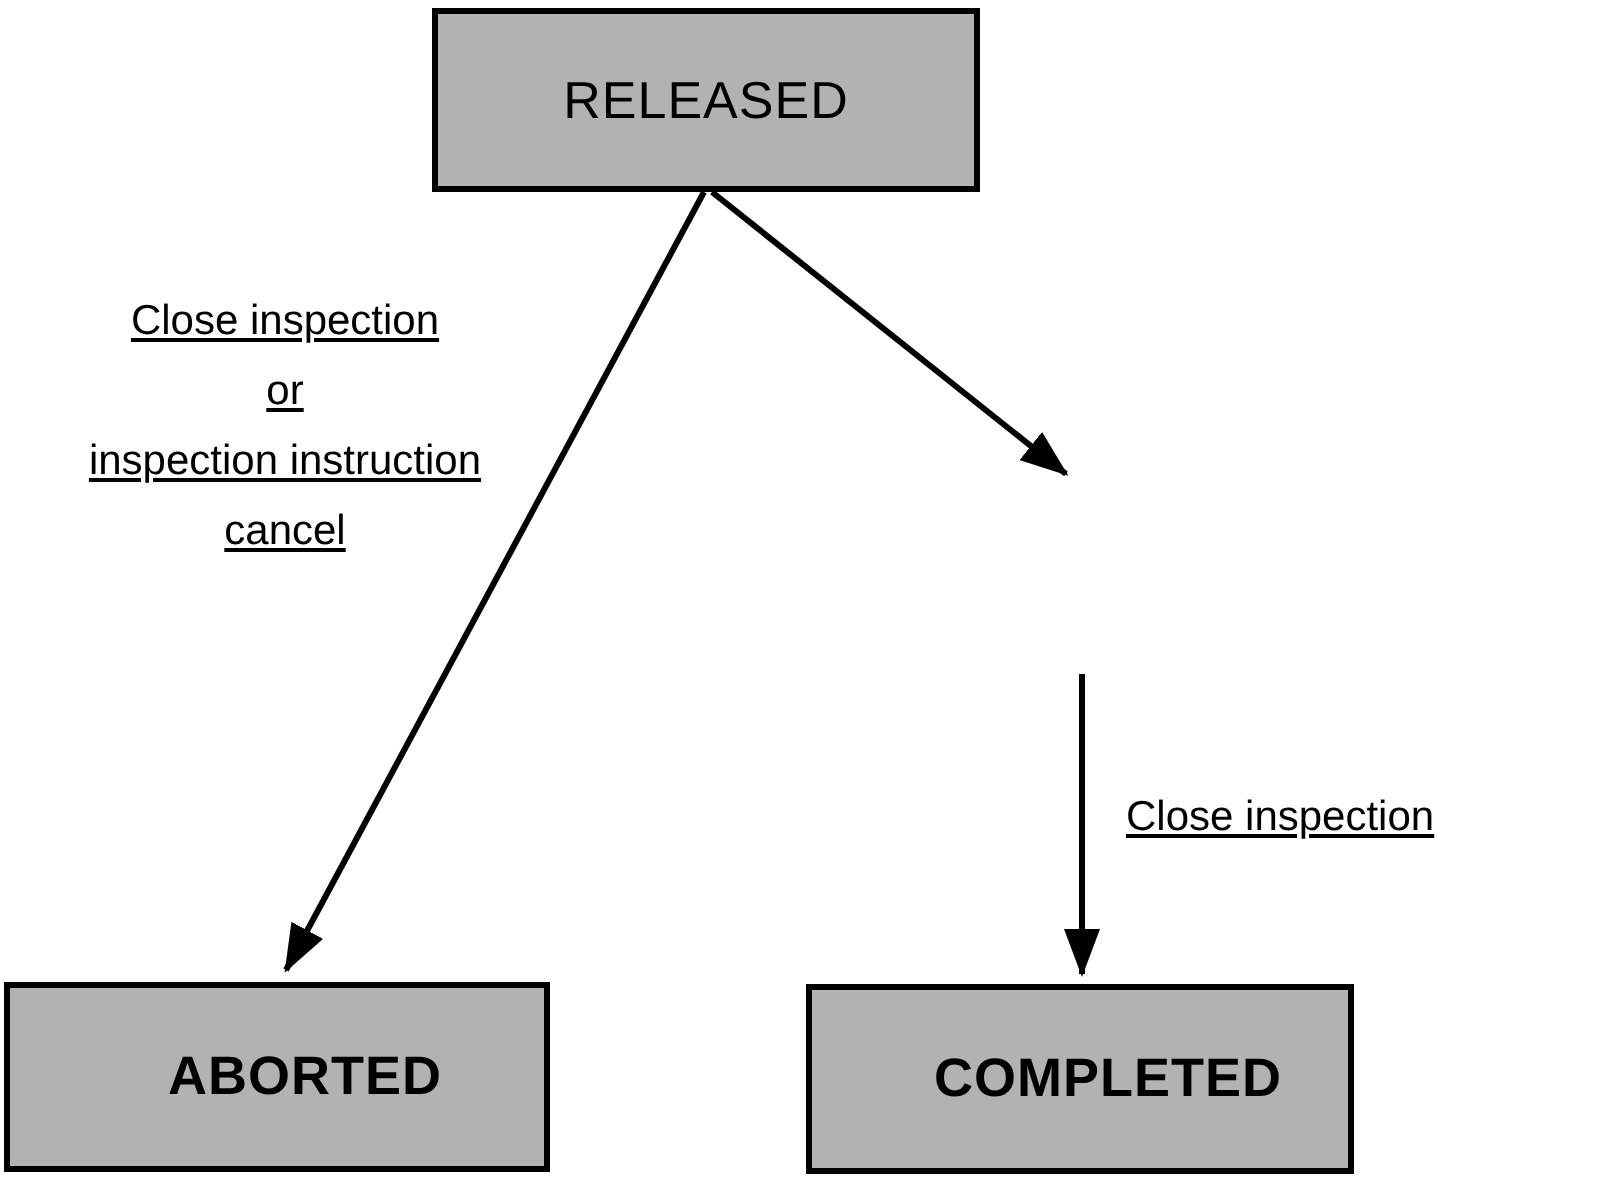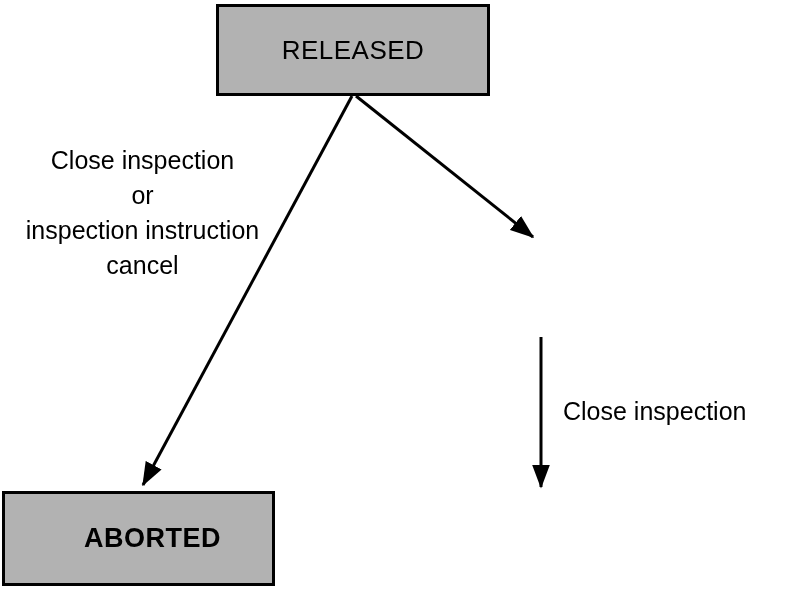--- a/index.html
+++ b/index.html
@@ -41,22 +41,23 @@
     font-size: 27px;
     padding-left: 28px;
   }
   .node-released  { left: 216px; top: 4px;   width: 274px; height: 92px; }
   .node-stopped   { left: 403px; top: 241px; width: 273px; height: 96px; }
   .node-aborted   { left: 2px;   top: 491px; width: 273px; height: 95px; }
   .node-completed { left: 403px; top: 492px; width: 274px; height: 95px; }
   .edge-label {
     position: absolute;
     color: #000000;
-    font-size: 25px;
+    font-size: 21px;
     white-space: pre-line;
+    text-decoration: underline;
   }
   .edge-label.multiline {
     left: 0px;
     top: 143px;
     width: 285px;
     text-align: center;
     line-height: 35px;
   }
   .edge-label.execute {
     left: 449px;
@@ -85,20 +86,23 @@
 
   <div class="node node-released">
     <span>RELEASED</span>
   </div>
 
 
   <div class="node terminal node-aborted">
     <span>ABORTED</span>
   </div>
 
+  <div class="node terminal node-completed">
+    <span>COMPLETED</span>
+  </div>
 
   <div class="edge-label multiline">Close inspection
 or
 inspection instruction
 cancel</div>
 
 
   <div class="edge-label close">Close inspection</div>
 
 </div>

